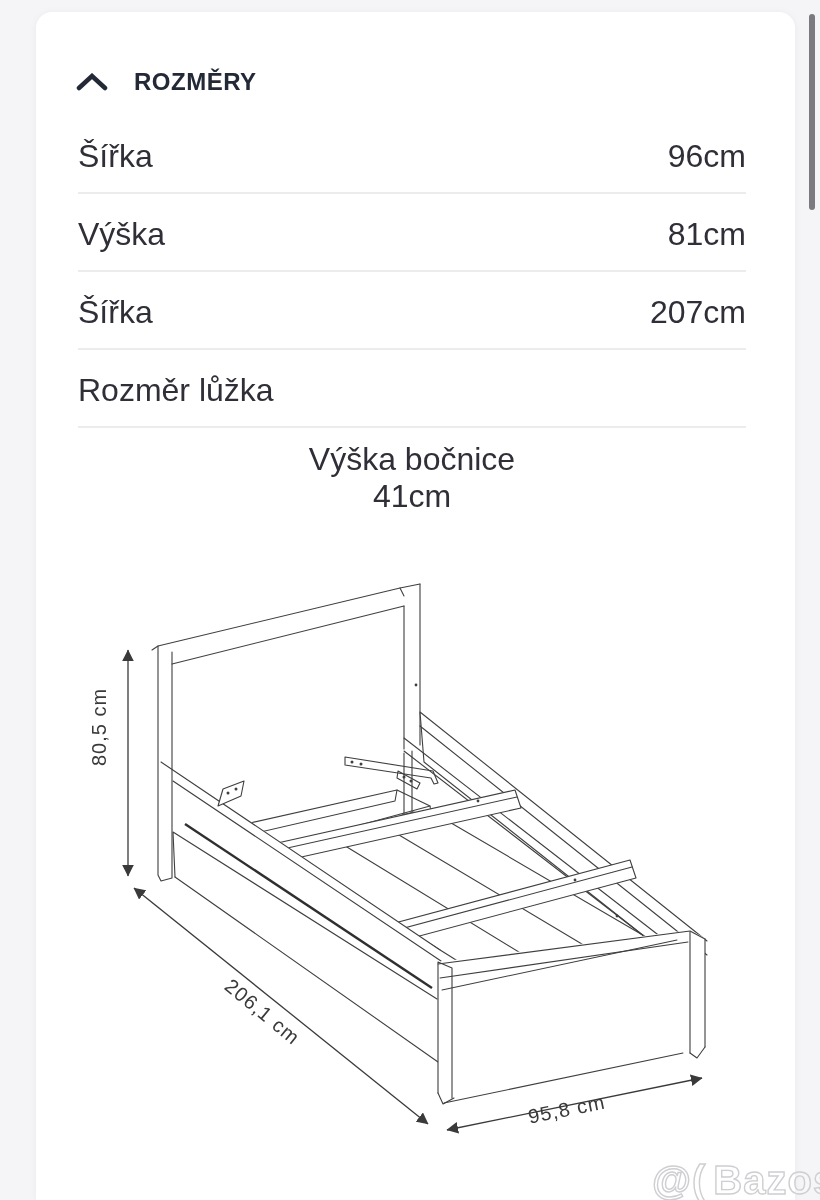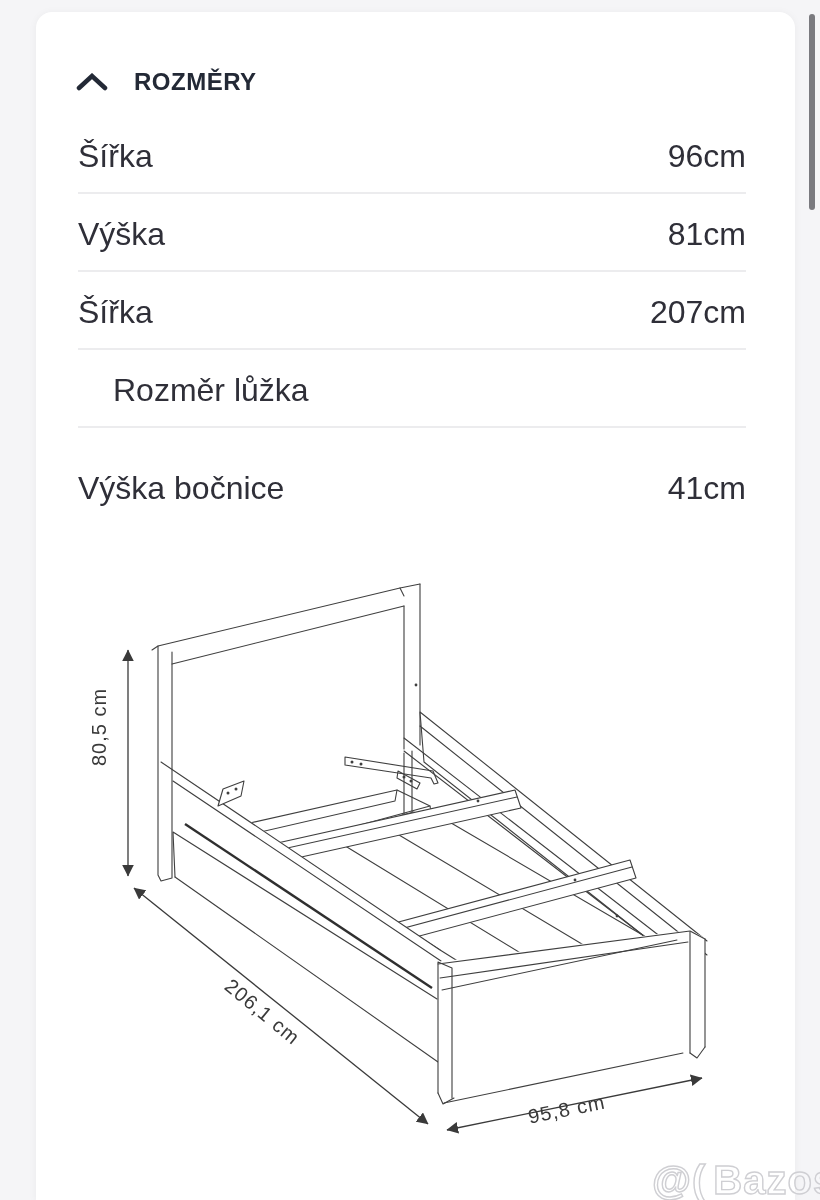--- a/index.html
+++ b/index.html
@@ -83,26 +83,26 @@
     <span class="dim-value">81cm</span>
   </div>
   <div class="separator" style="top:258px;"></div>
 
   <div class="dim-row" style="top:281px;">
     <span class="dim-label">Šířka</span>
     <span class="dim-value">207cm</span>
   </div>
   <div class="separator" style="top:336px;"></div>
 
-  <div class="dim-row" style="top:359px;margin-left:35px;">
+  <div class="dim-row" style="top:359px;">
     <span class="dim-label">Rozměr lůžka</span>
   </div>
   <div class="separator" style="top:414px;"></div>
 
-  <div class="dim-row" style="top:457px;">
+  <div class="dim-row" style="top:429px;flex-direction:column;">
     <span class="dim-label">Výška bočnice</span>
     <span class="dim-value">41cm</span>
   </div>
 
   <svg class="diagram-svg" viewBox="0 0 740 580">
     <defs>
       <marker id="ah" viewBox="0 0 10 10" refX="9.5" refY="5" markerWidth="9" markerHeight="9" orient="auto-start-reverse">
         <path d="M0,0 L10,5 L0,10 z" fill="#3a3a3a"></path>
       </marker>
     </defs>

